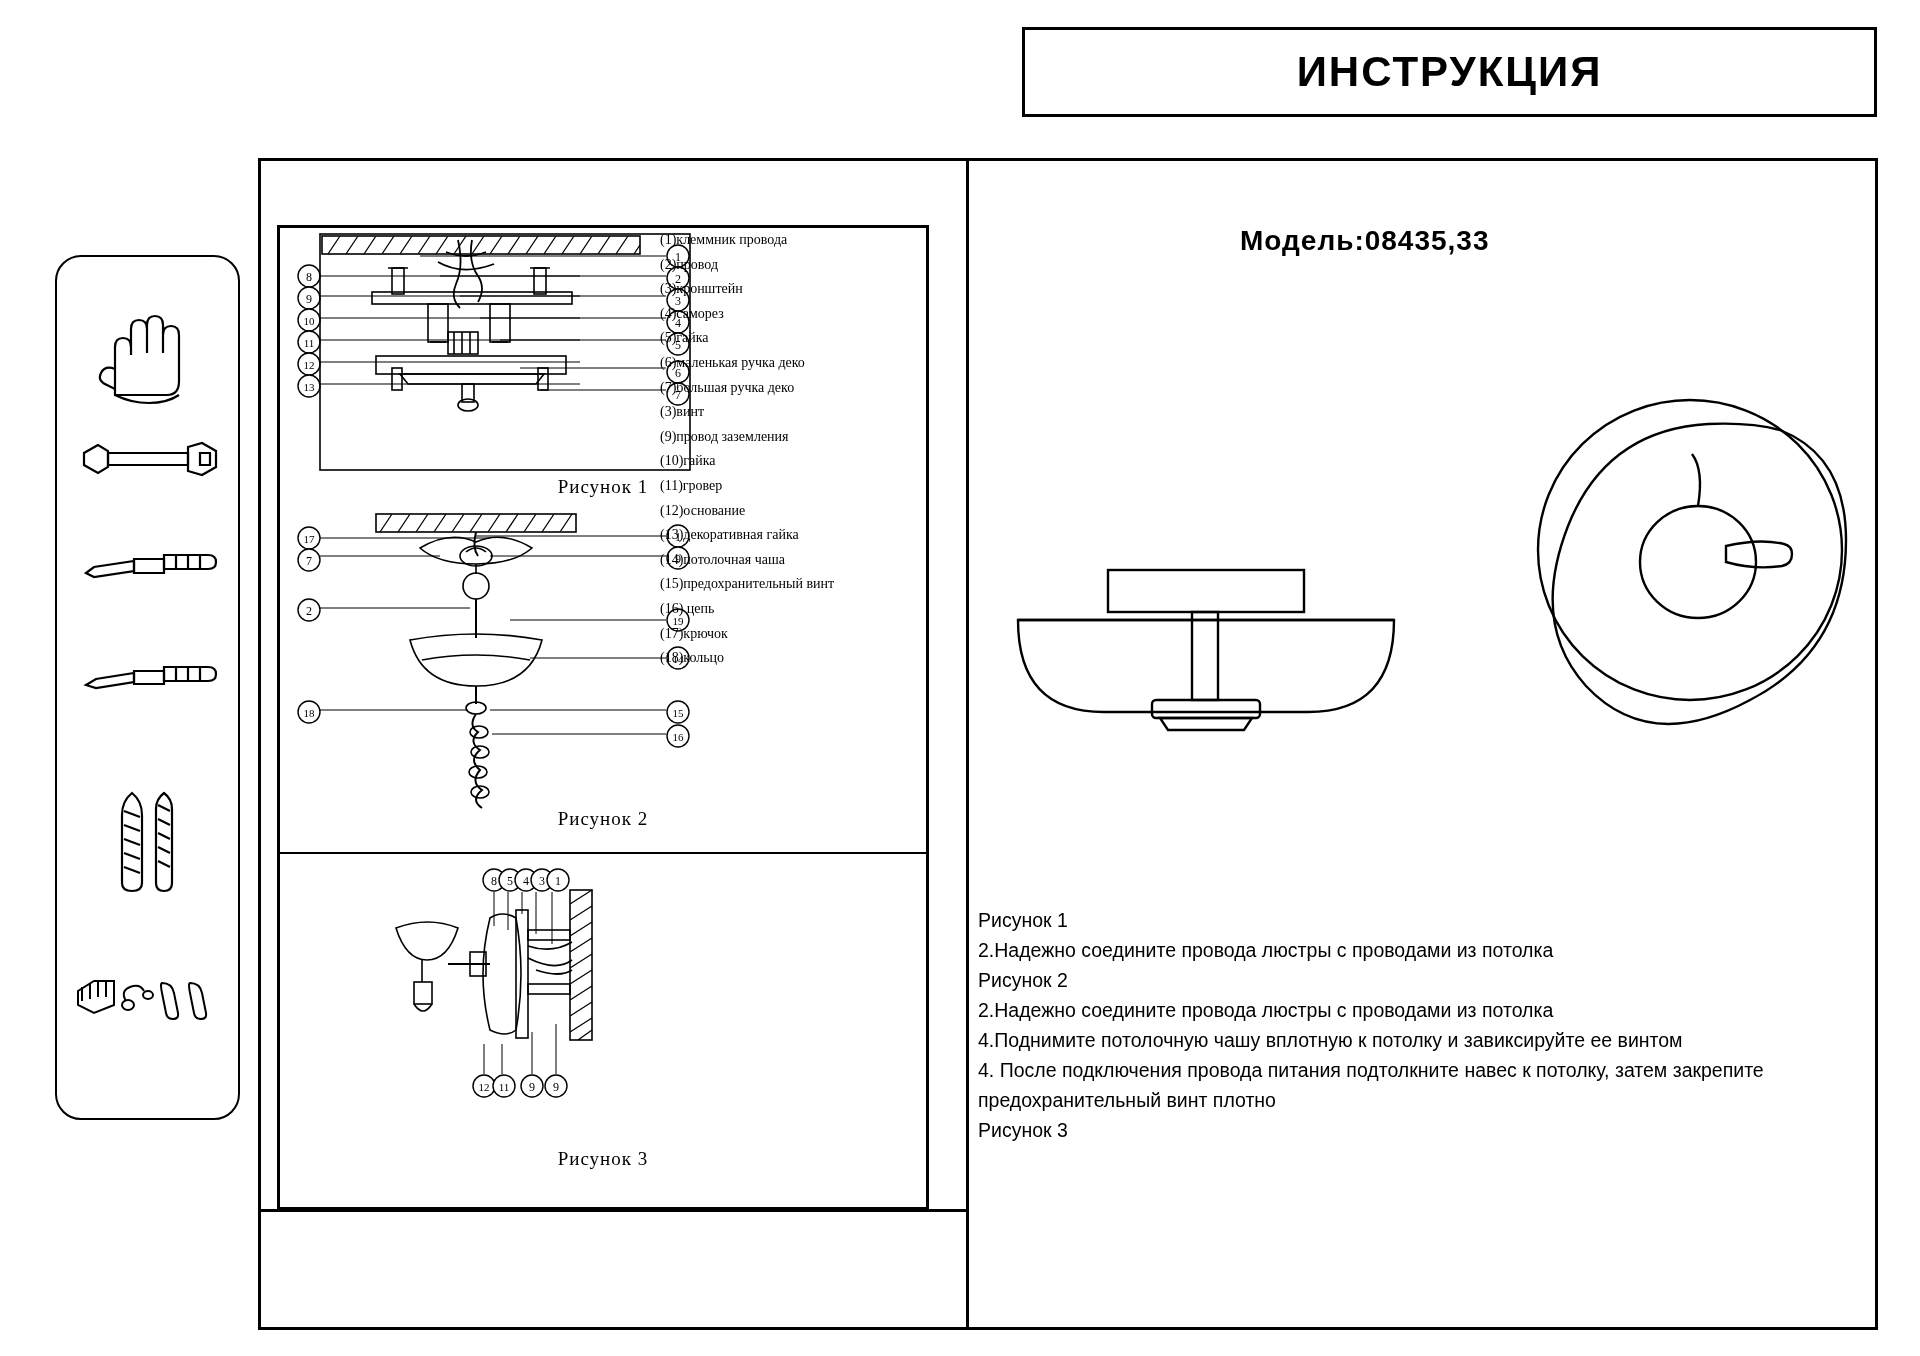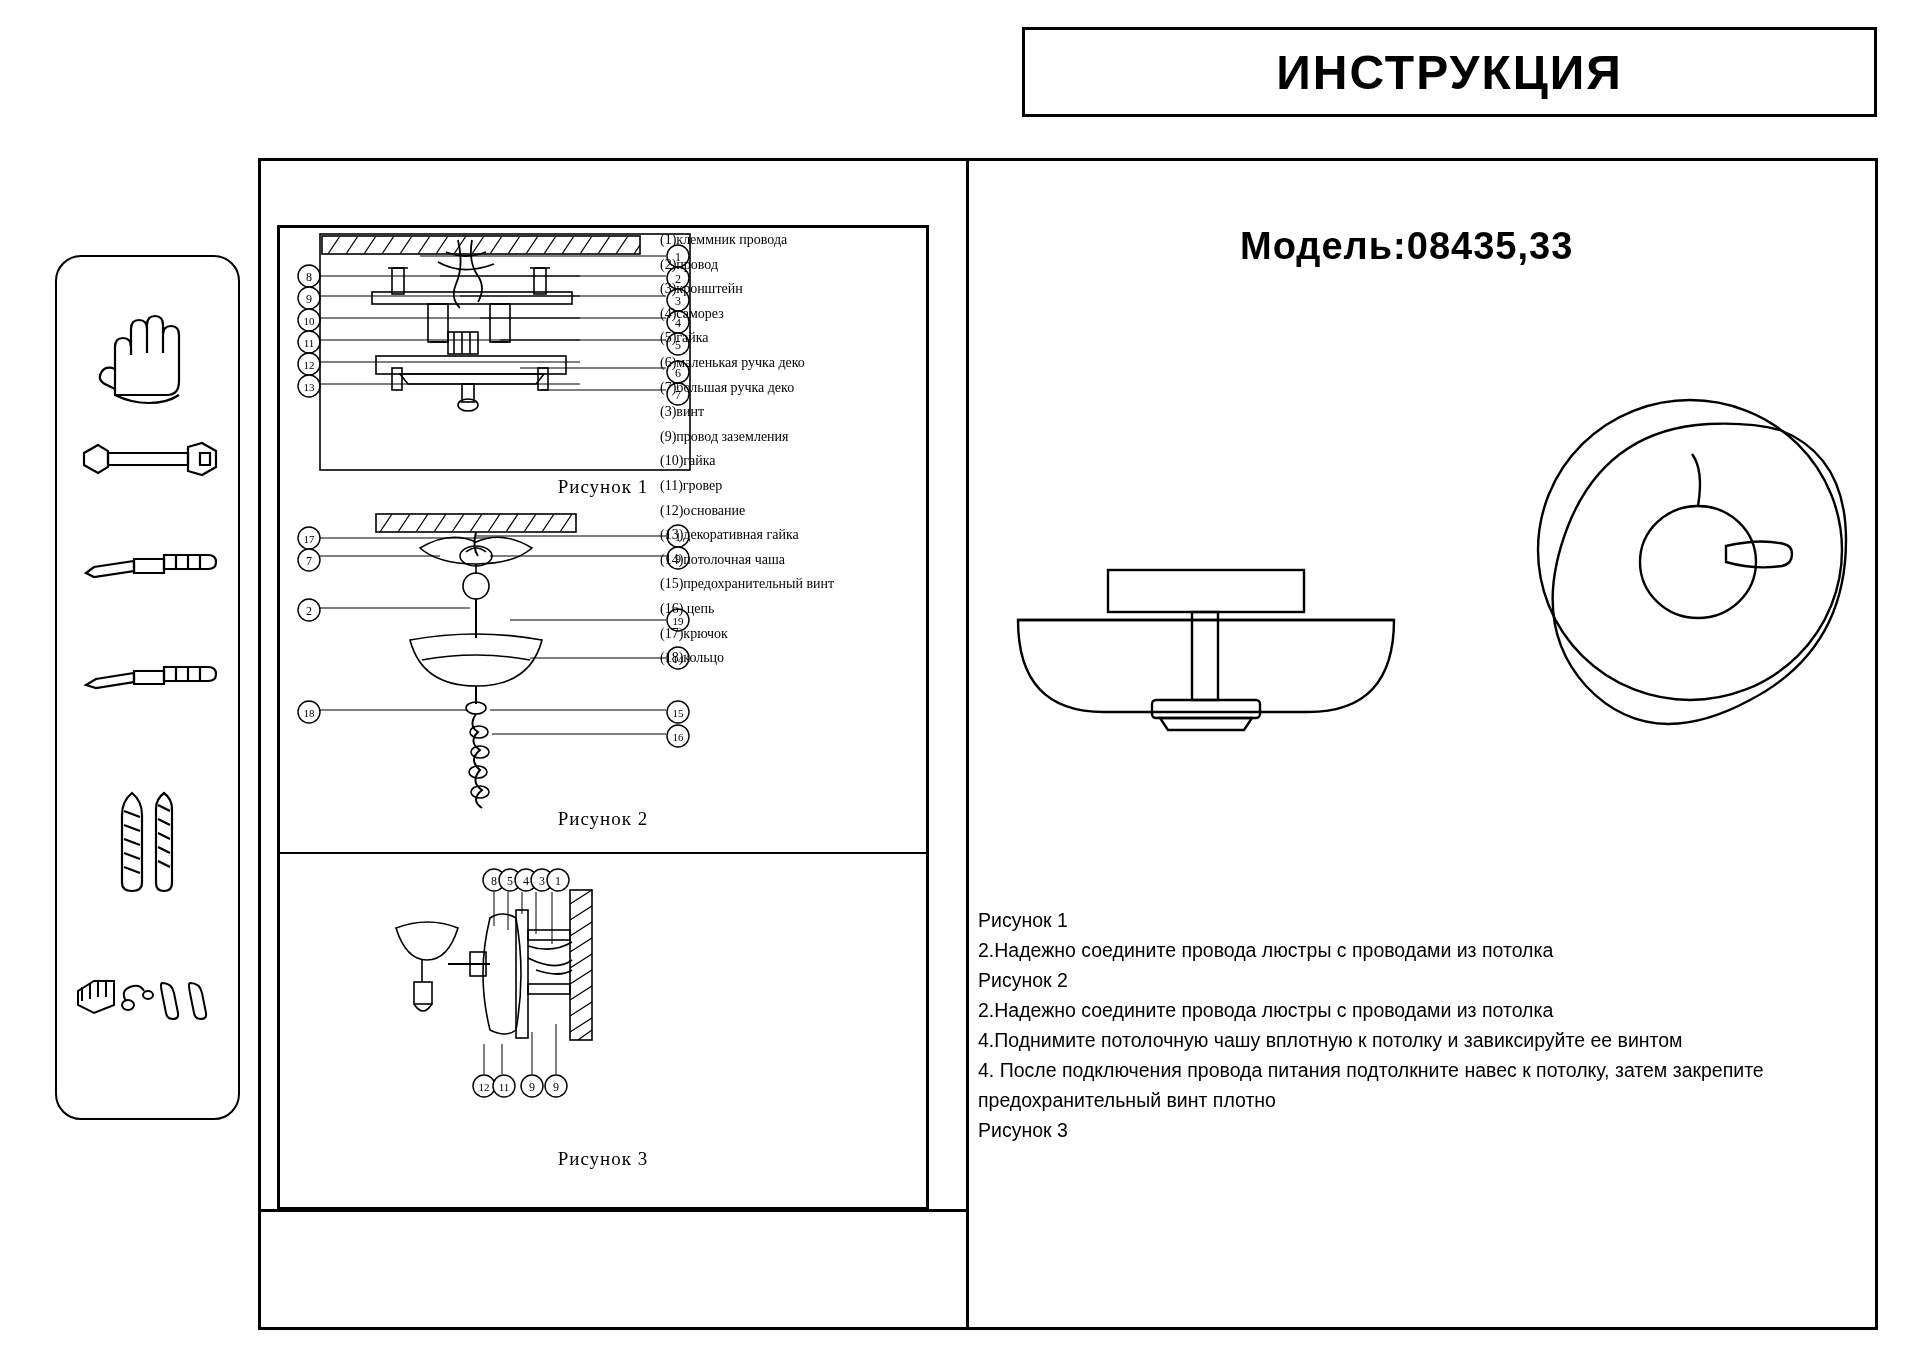--- a/index.html
+++ b/index.html
@@ -29,21 +29,21 @@
     top: 27px;
     width: 855px;
     height: 90px;
     border: 3px solid #000;
     box-sizing: border-box;
     display: flex;
     align-items: center;
     justify-content: center;
   }
   .title-text {
-    font-size: 48px;
+    font-size: 42px;
     font-weight: bold;
     letter-spacing: 2px;
     font-family: "Liberation Sans", sans-serif;
   }
 
   
   .main-frame {
     position: absolute;
     left: 258px;
     top: 158px;
@@ -130,21 +130,21 @@
     top: 1209px;
     width: 706px;
     border-top: 3px solid #000;
   }
 
   
   .model-label {
     position: absolute;
     left: 1240px;
     top: 225px;
-    font-size: 38px;
+    font-size: 28px;
     font-weight: bold;
     font-family: "Liberation Sans", sans-serif;
     letter-spacing: 1px;
   }
 
   
   .product-a { position: absolute; left: 1010px; top: 560px; }
   .product-b { position: absolute; left: 1530px; top: 390px; }
 
   

